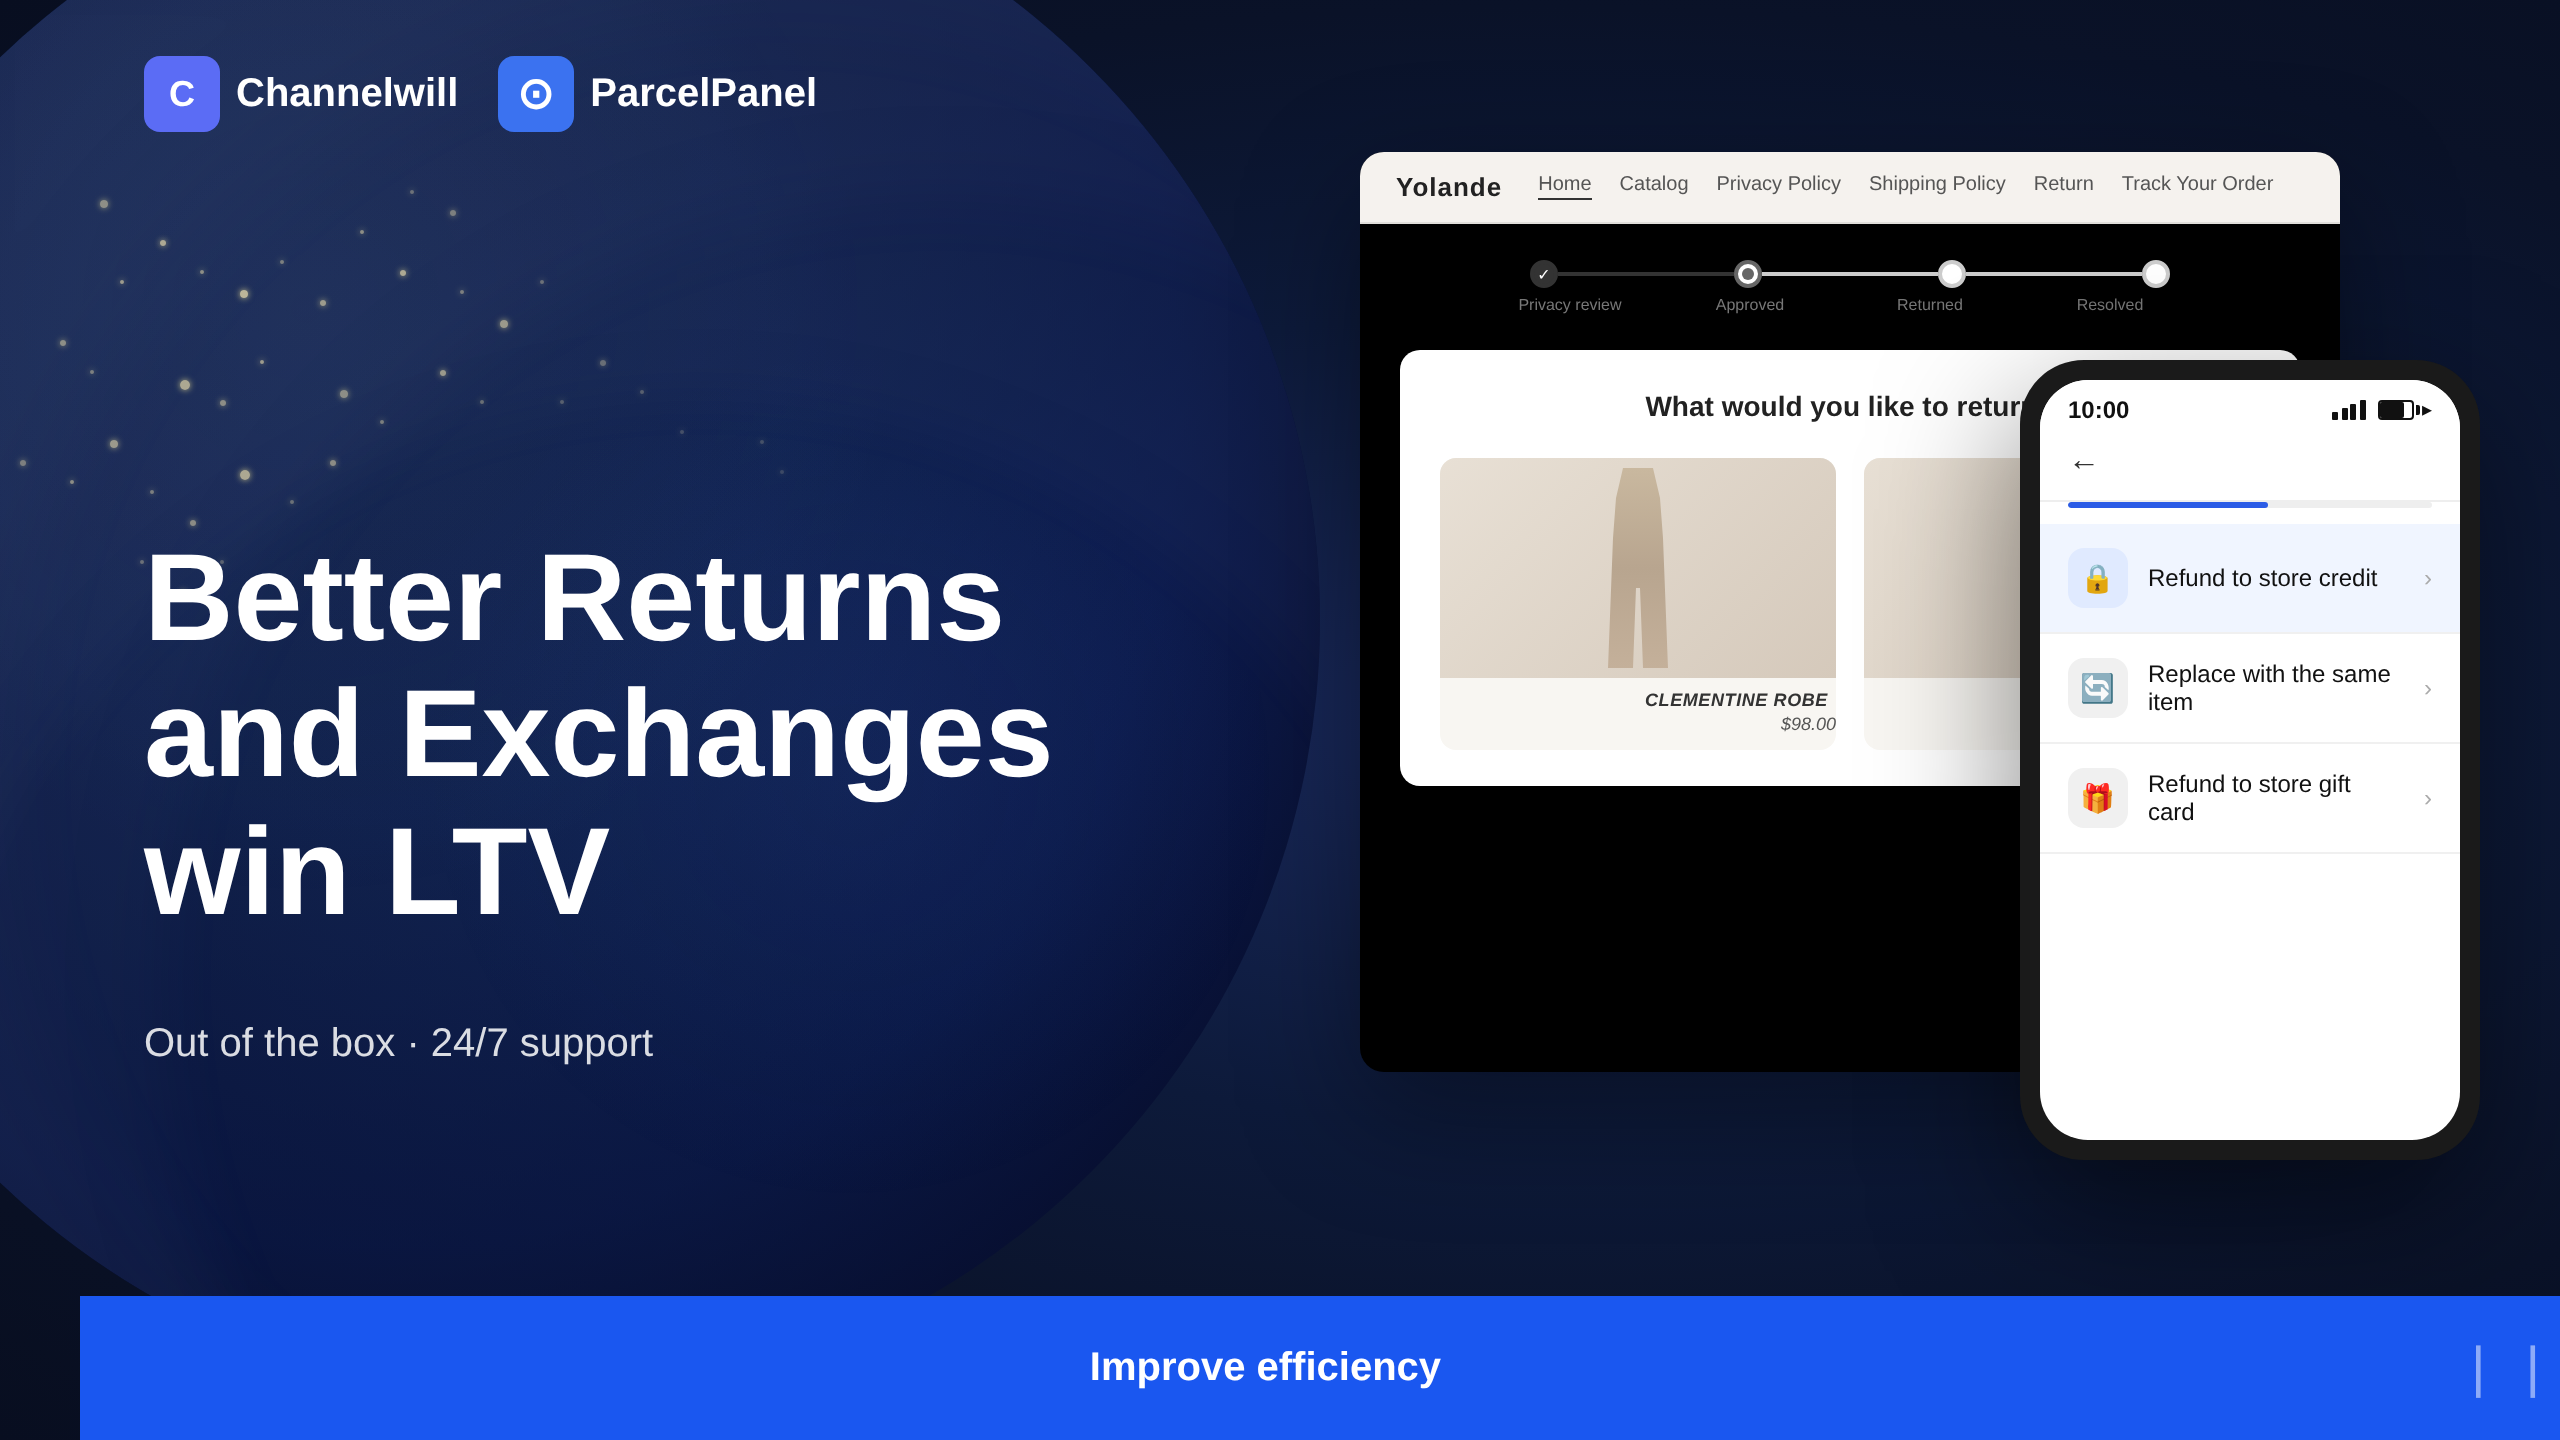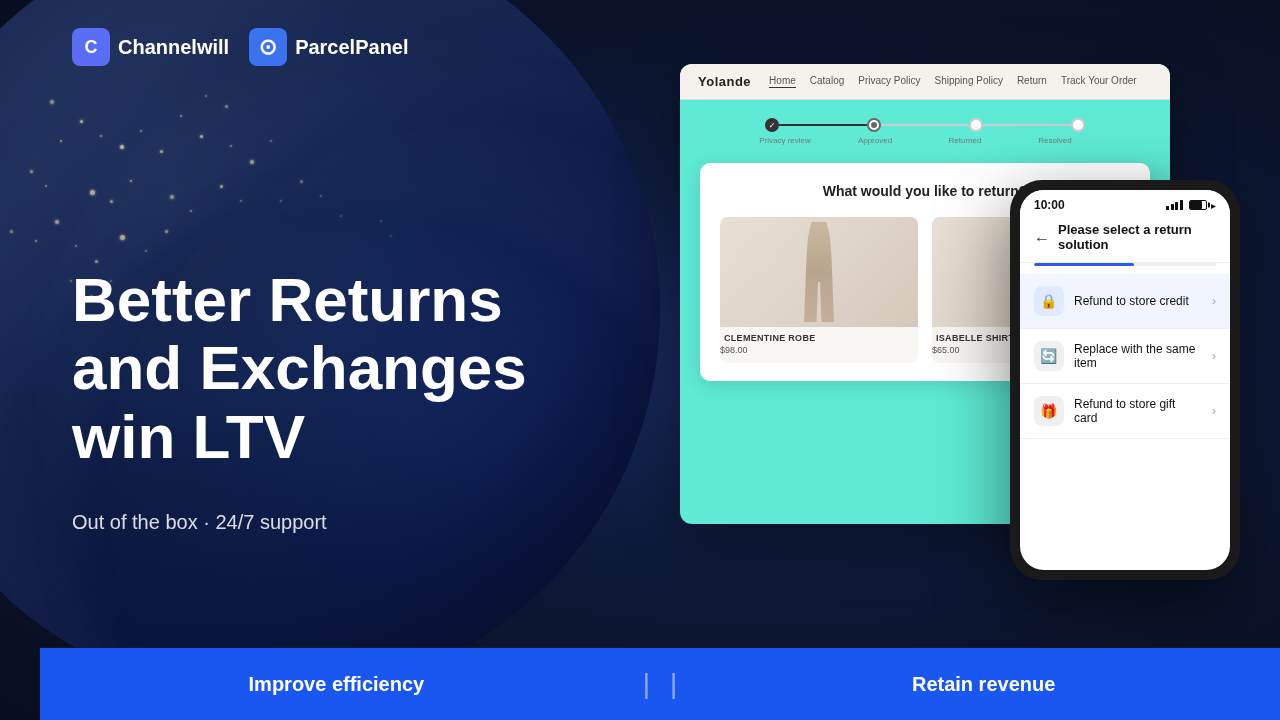--- a/index.html
+++ b/index.html
@@ -141,25 +141,25 @@
       right: 40px;
       top: 60px;
       width: 560px;
       height: 500px;
       z-index: 10;
     }
 
     
     .desktop-mockup {
       position: absolute;
-      top: 4px;
+      top: 16px;
       left: 0;
       width: 490px;
       height: 460px;
-      background: #5eead4;
+      background: #000000;
       border-radius: 12px;
       box-shadow: 0 20px 60px rgba(0,0,0,0.4);
       overflow: hidden;
     }
 
     .desktop-nav {
       background: #f5f2ee;
       padding: 10px 18px;
       display: flex;
       align-items: center;
@@ -309,21 +309,22 @@
     .product-grid {
       display: flex;
       gap: 14px;
     }
 
     .product-card {
       flex: 1;
       background: #f8f6f2;
       border-radius: 8px;
       overflow: hidden;
-      text-align: left;
+      text-align: right;
+      font-style: italic;
     }
 
     .product-img {
       width: 100%;
       height: 110px;
       background: linear-gradient(135deg, #e8e0d5 0%, #d5c9bb 100%);
       display: flex;
       align-items: center;
       justify-content: center;
       font-size: 9px;
@@ -711,21 +712,20 @@
           </div>
           <div class="battery-icon">
             <div class="battery-fill"></div>
           </div>
           <span class="wifi-icon">▸</span>
         </div>
       </div>
 
       <div class="phone-header">
         <span class="back-arrow">←</span>
-        <span class="phone-header-title">Please select a return solution</span>
       </div>
 
       <div class="progress-line">
         <div class="progress-fill"></div>
       </div>
 
       <div class="return-options">
 
         <div class="return-option highlighted">
           <div class="option-icon highlighted">🔒</div>
@@ -748,14 +748,13 @@
       </div>
     </div>
   </div>
 
 </div>
 
 <div class="bottom-bar">
   <div class="bottom-item">Improve efficiency</div>
   <div class="bottom-separator">|</div>
   <div class="bottom-separator">|</div>
-  <div class="bottom-item">Retain revenue</div>
 </div>
 
 </body></html>

